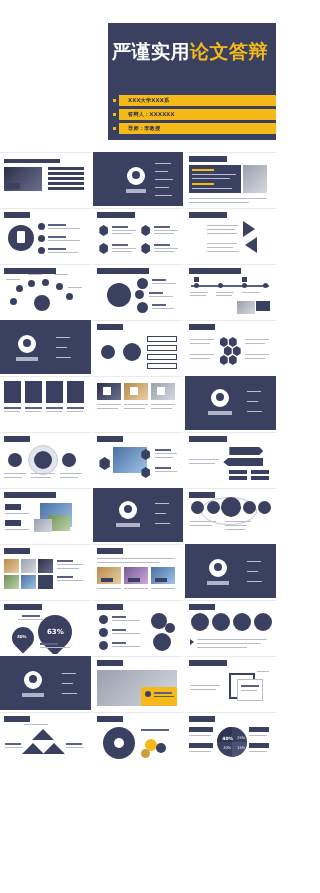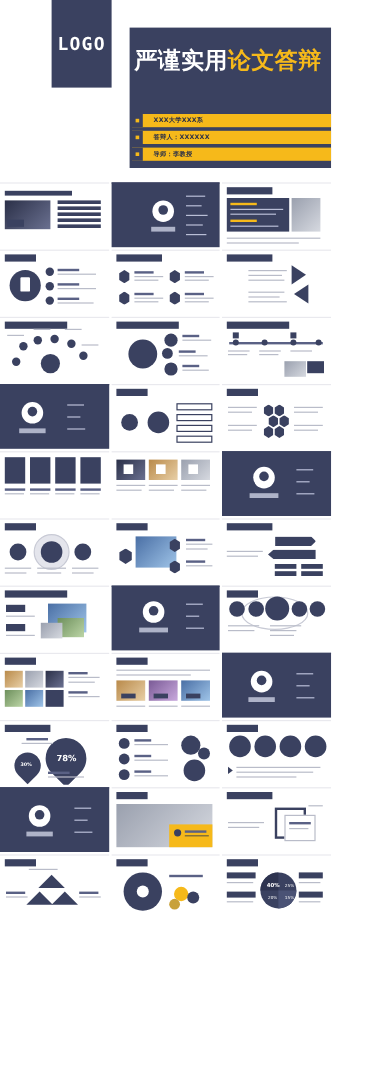--- a/index.html
+++ b/index.html
@@ -94,23 +94,20 @@
       -1.4px 1.4px 0 #fff, 1.4px 1.4px 0 #fff;
   }
 </style>
 </head>
 <body>
 
 <div class="page">
 
   <div class="hero">
 
-    <div class="hero-logo">
-      <span>LOGO</span>
-    </div>
 
     <div class="hero-panel"></div>
 
     <div class="hero-title">
       <span class="w">严谨实用</span><span class="y">论文答辩</span>
     </div>
 
     <div class="hero-bars">
       <div class="hero-bar">
         <span class="bullet">
@@ -451,21 +448,21 @@
       <div class="txtln w" style="left:62px;top:16px;width:14px;"></div>
       <div class="txtln w" style="left:62px;top:26px;width:11px;"></div>
       <div class="txtln w" style="left:62px;top:36px;width:15px;"></div>
     </div>
 
     <div class="slide">
       <div class="hdr md" style="top:3px;"></div>
       <div class="chip" style="left:12px;top:26px;width:22px;height:22px;border-radius:50% 50% 50% 0;transform:rotate(-45deg);"></div>
       <div class="chip" style="left:38px;top:14px;width:34px;height:34px;border-radius:50% 50% 50% 0;transform:rotate(-45deg);"></div>
       <div style="position:absolute;left:17px;top:33px;color:#fff;font-size:4px;font-weight:700;">30%</div>
-      <div style="position:absolute;left:47px;top:27px;color:#fff;font-size:7px;font-weight:700;">78%</div>
+      <div style="position:absolute;left:47px;top:27px;color:#fff;font-size:7px;font-weight:700;">63%</div>
       <div class="txtln d" style="left:22px;top:14px;width:18px;height:2px;"></div>
       <div class="txtln" style="left:18px;top:18px;width:26px;"></div>
       <div class="txtln d" style="left:40px;top:42px;width:18px;height:2px;"></div>
       <div class="txtln" style="left:40px;top:46px;width:30px;"></div>
     </div>
 
     <div class="slide">
       <div class="hdr sm" style="top:3px;"></div>
       <div class="circ" style="left:6px;top:14px;width:9px;height:9px;"></div>
       <div class="txtln d" style="left:19px;top:15px;width:14px;height:2px;"></div>

